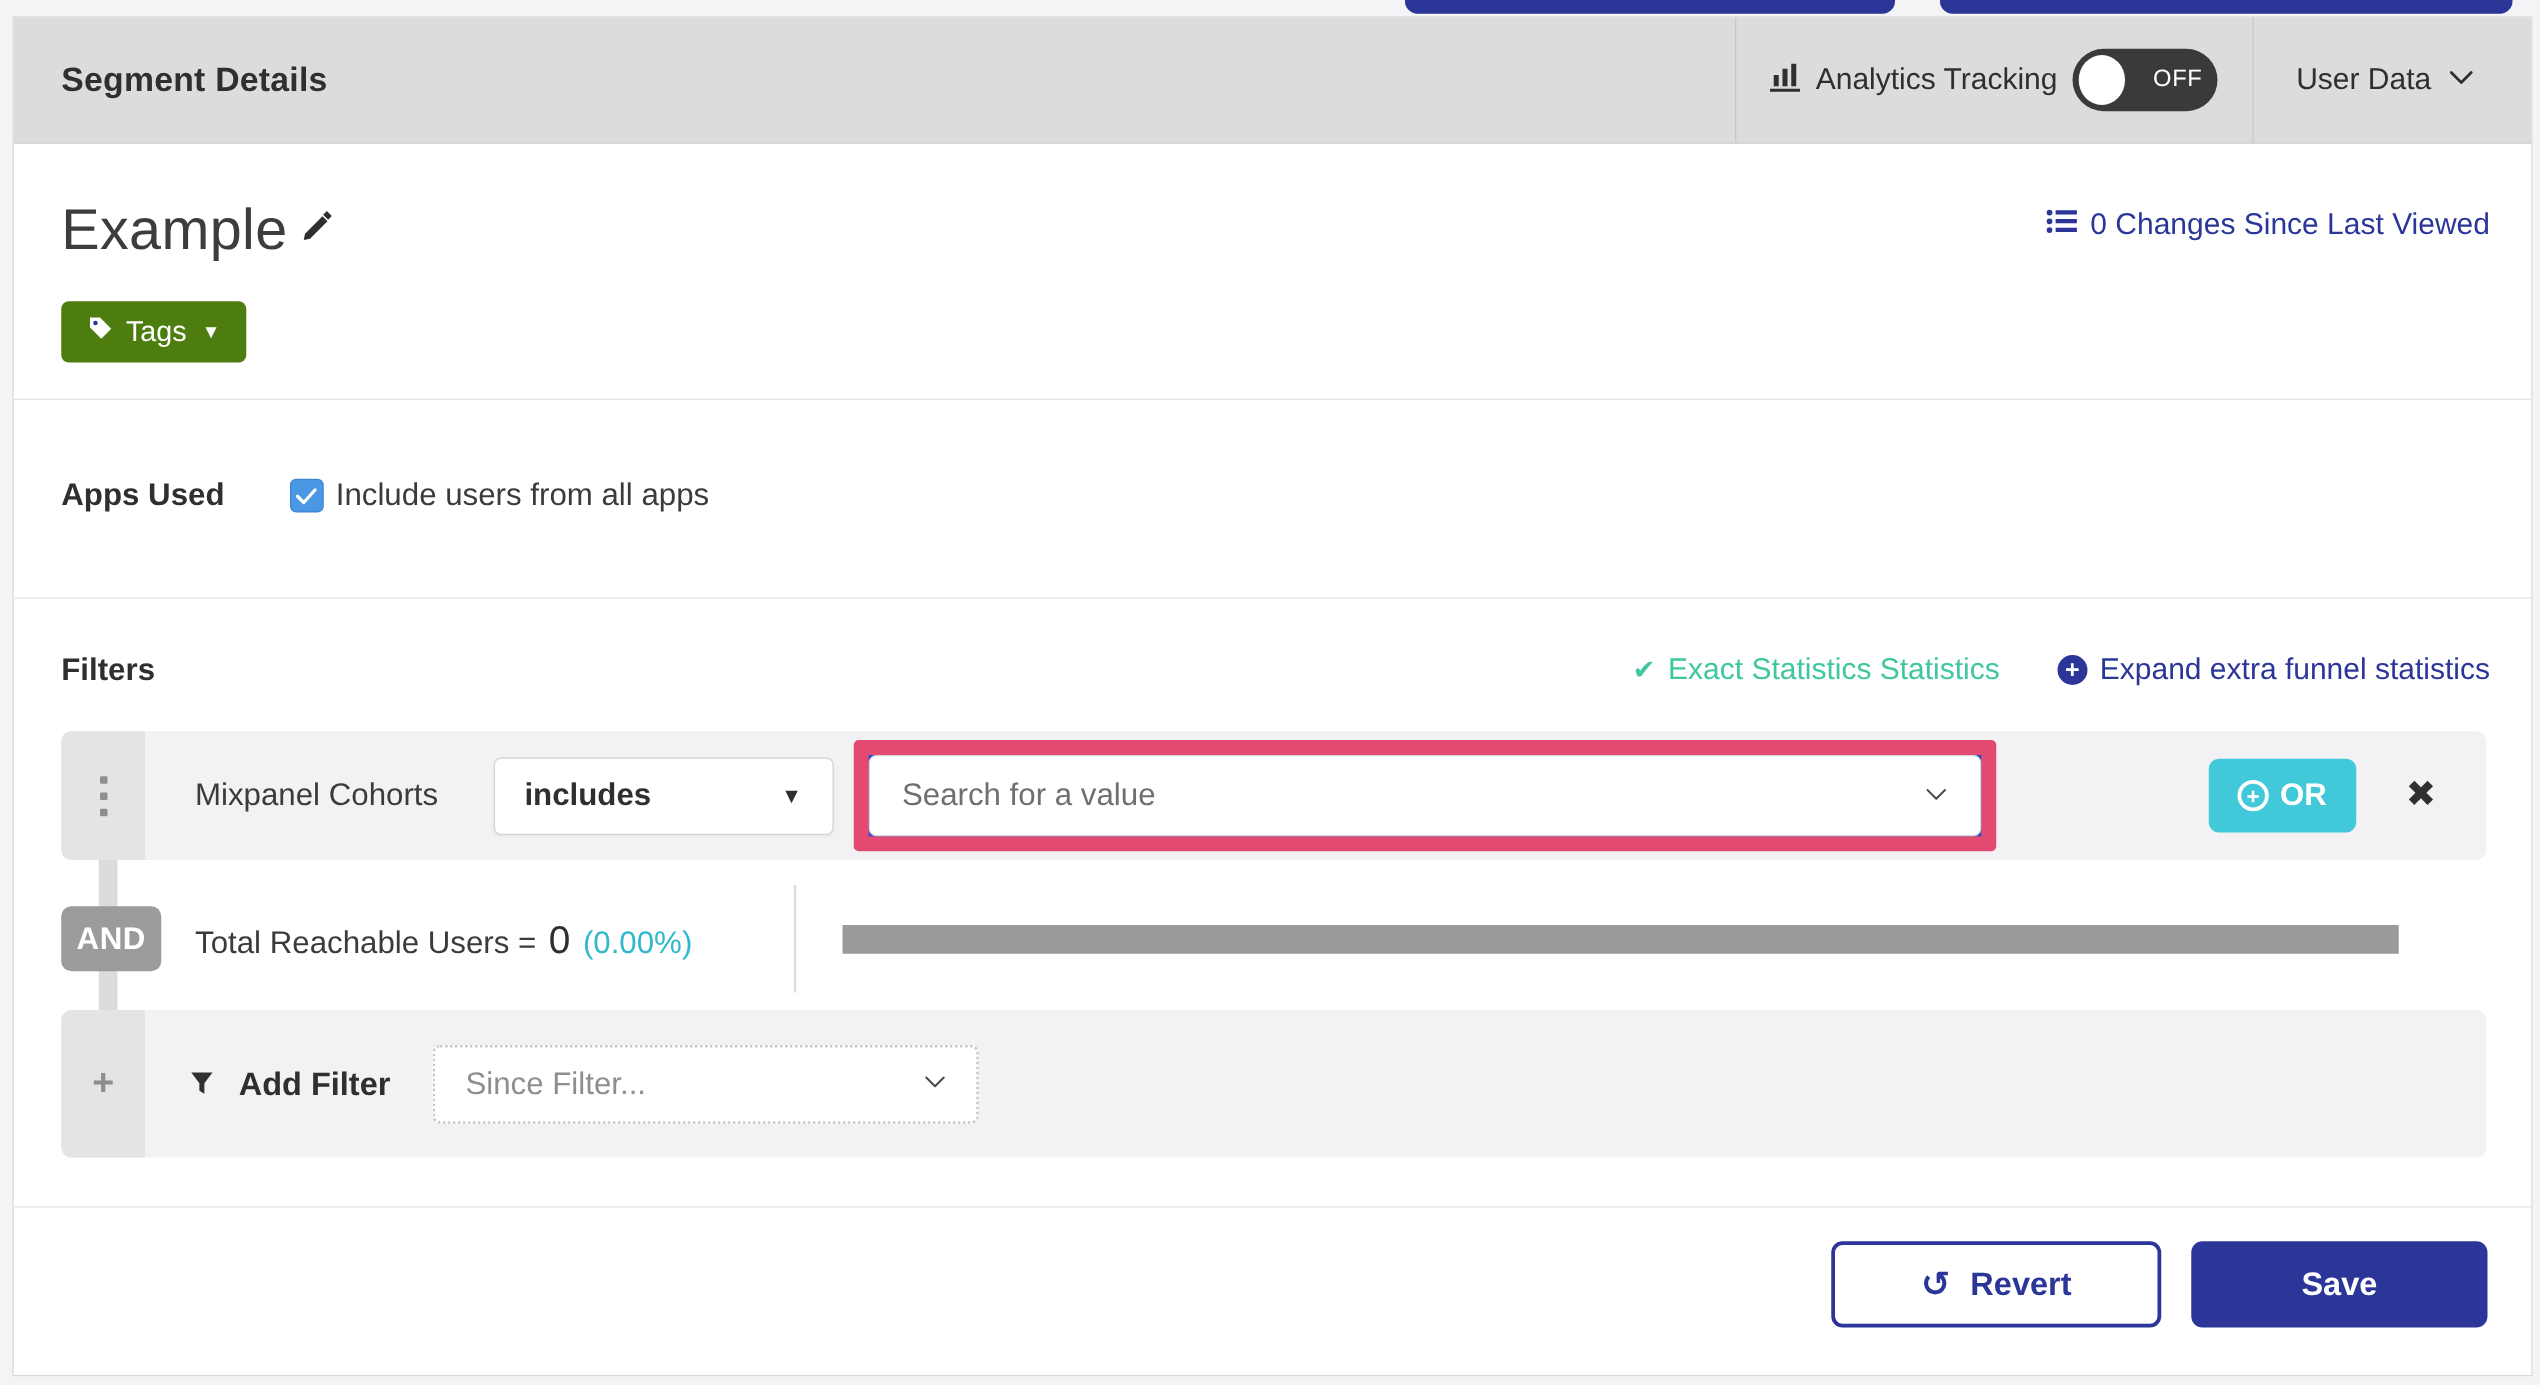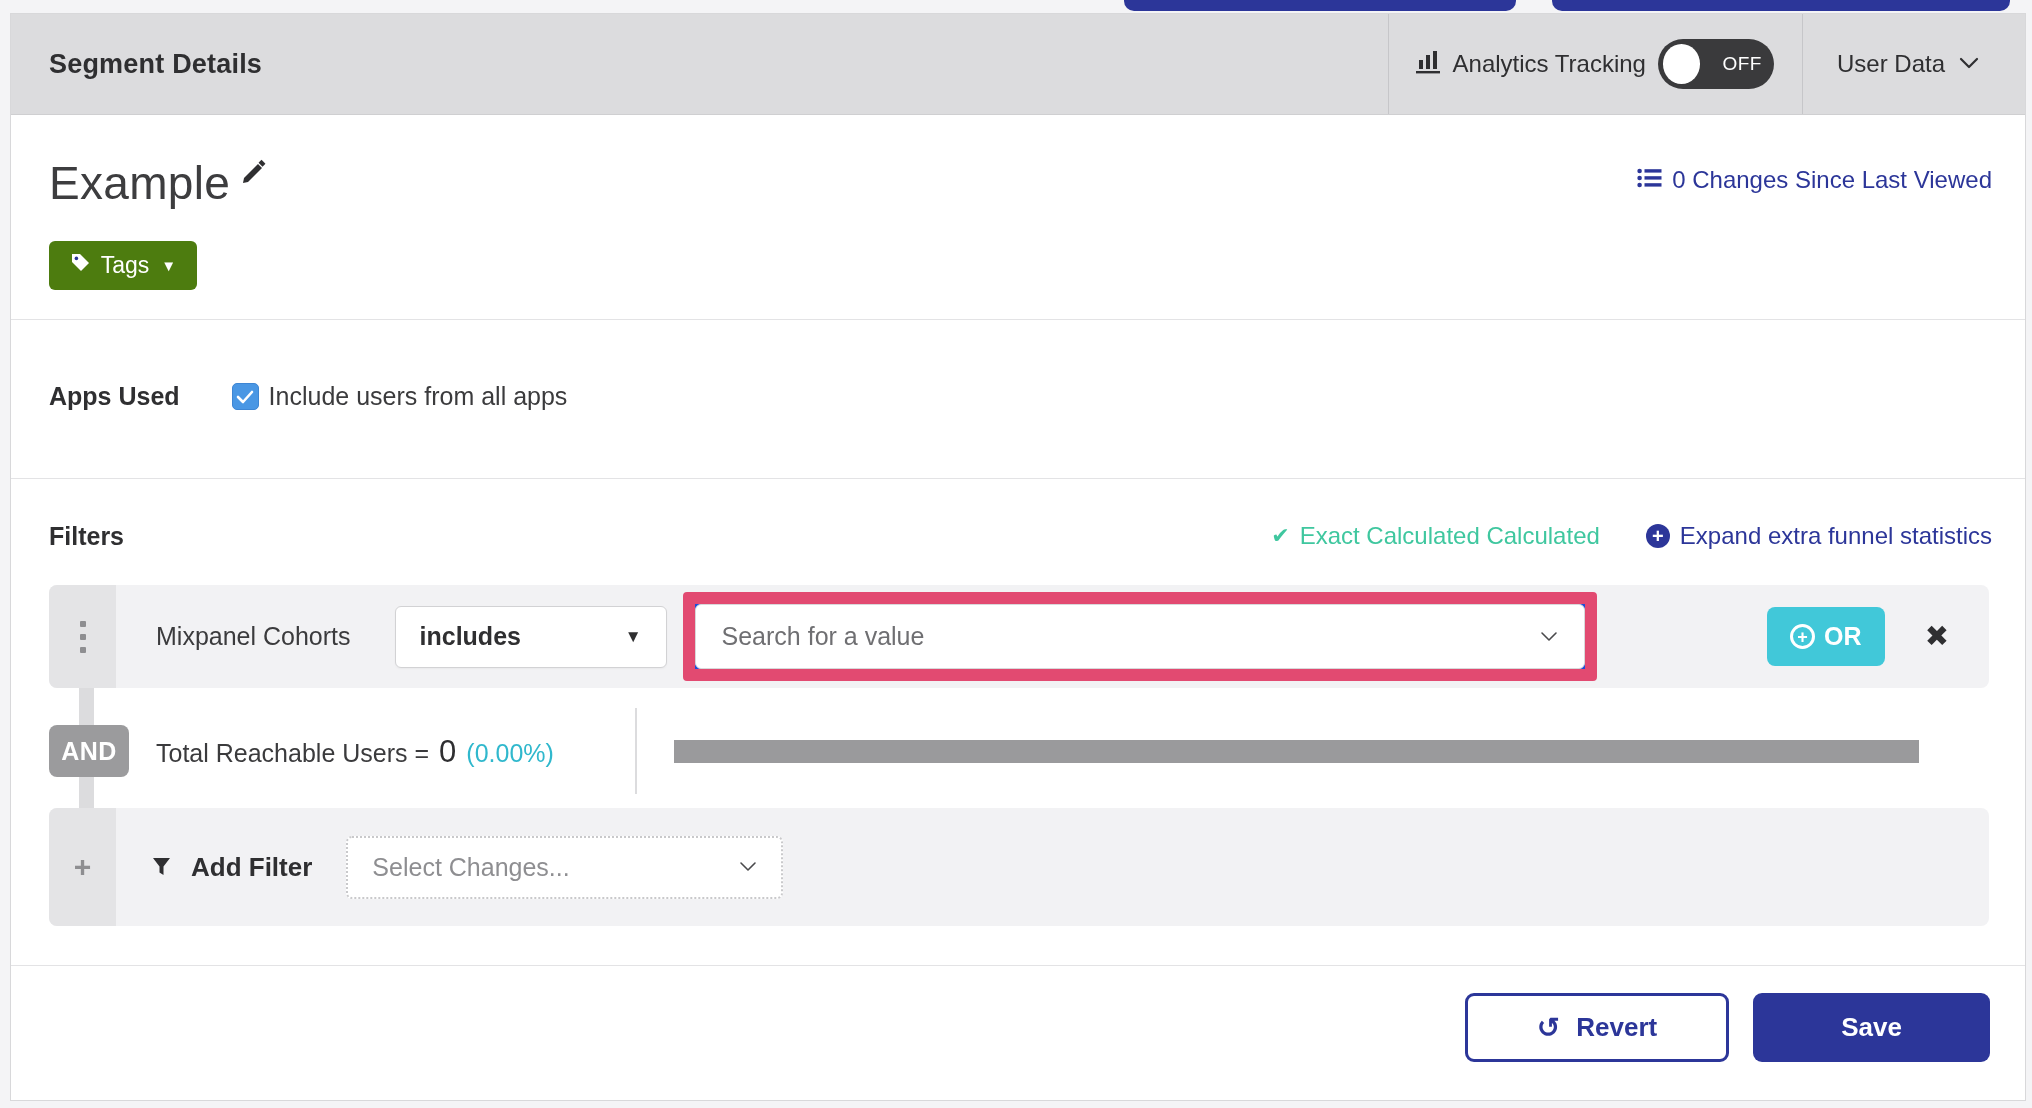--- a/index.html
+++ b/index.html
@@ -35,21 +35,21 @@
   .toggle {
     width:116px; height:50px; background:#3a3a3c; border-radius:25px;
     display:flex; align-items:center; padding:0 12px 0 5px; cursor:pointer;
   }
   .toggle-knob { width:40px; height:40px; background:#ffffff; border-radius:50%; }
   .toggle-text { color:#ffffff; font-size:19px; font-weight:normal; margin-left:22px; letter-spacing:.5px; }
   .userdata-group { display:flex; align-items:center; gap:14px; padding:0 46px 0 34px; height:100%; cursor:pointer; }
   .userdata-label { font-size:24px; color:#2f2f31; white-space:nowrap; }
 
   
-  .seg-name { position:absolute; left:38px; top:142px; display:flex; align-items:flex-start; gap:8px; }
+  .seg-name { position:absolute; left:38px; top:142px; display:flex; align-items:center; gap:8px; }
   .seg-name-text { font-size:46px; color:#3d3d3f; letter-spacing:.3px; }
   .changes-link {
     position:absolute; right:33px; top:152px; display:flex; align-items:center; gap:10px;
     color:#2c3699; font-size:24px; cursor:pointer; white-space:nowrap;
   }
   .tags-btn {
     position:absolute; left:38px; top:227px; width:148px; height:49px;
     background:#4d7c0f; border-radius:6px; color:#fff;
     display:flex; align-items:center; justify-content:center; gap:10px;
     font-size:23px; cursor:pointer;
@@ -262,21 +262,21 @@
     <span class="apps-cb-label">Include users from all apps</span>
   </div>
 
   <div class="hr hr2"></div>
 
   <div class="filters-title">Filters</div>
 
   <div class="stats-links">
     <div class="exact-stats">
       <span class="check-glyph">✔</span>
-      <span>Exact Calculated Calculated</span>
+      <span>Exact Statistics Statistics</span>
     </div>
     <div class="expand-stats">
       <span class="plus-circle-solid">+</span>
       <span>Expand extra funnel statistics</span>
     </div>
   </div>
 
   <div class="filter-row">
     <div class="drag-col">
       <span class="drag-dots">
@@ -322,21 +322,21 @@
     <div class="plus-col">+</div>
     <div class="addfilter-label">
       <span>
         <svg width="19" height="19" viewBox="0 0 19 19">
             <path d="M1 1 L18 1 L11.5 9.5 L11.5 18 L7.5 15.5 L7.5 9.5 Z" fill="#2f2f31"></path>
           </svg>
       </span>
       <span>Add Filter</span>
     </div>
     <div class="filter-select">
-      <span class="filter-select-text">Select Changes...</span>
+      <span class="filter-select-text">Since Filter...</span>
       <span class="value-chevron">
         <svg width="18" height="11" viewBox="0 0 18 11">
             <polyline points="2,2 9,9 16,2" fill="none" stroke="#4a4a4c" stroke-width="1.6" stroke-linecap="round" stroke-linejoin="round"></polyline>
           </svg>
       </span>
     </div>
   </div>
 
   <div class="hr hr3"></div>
 

